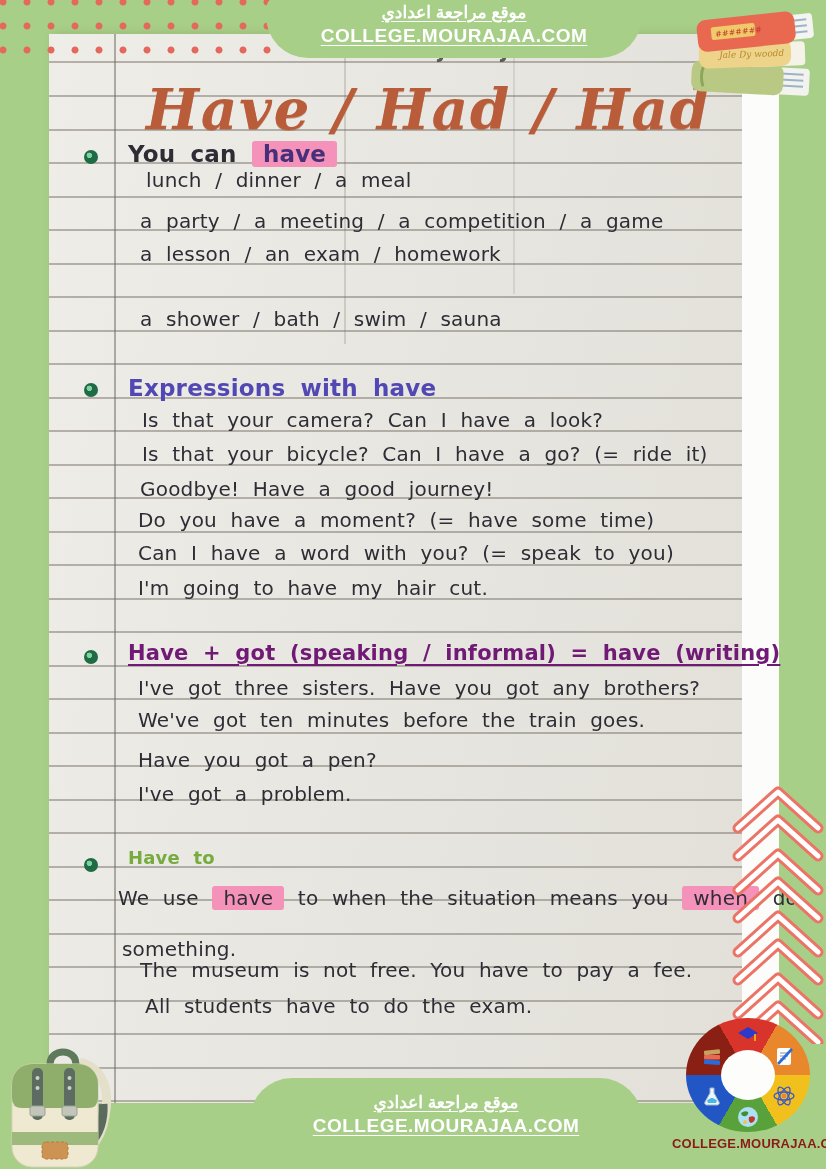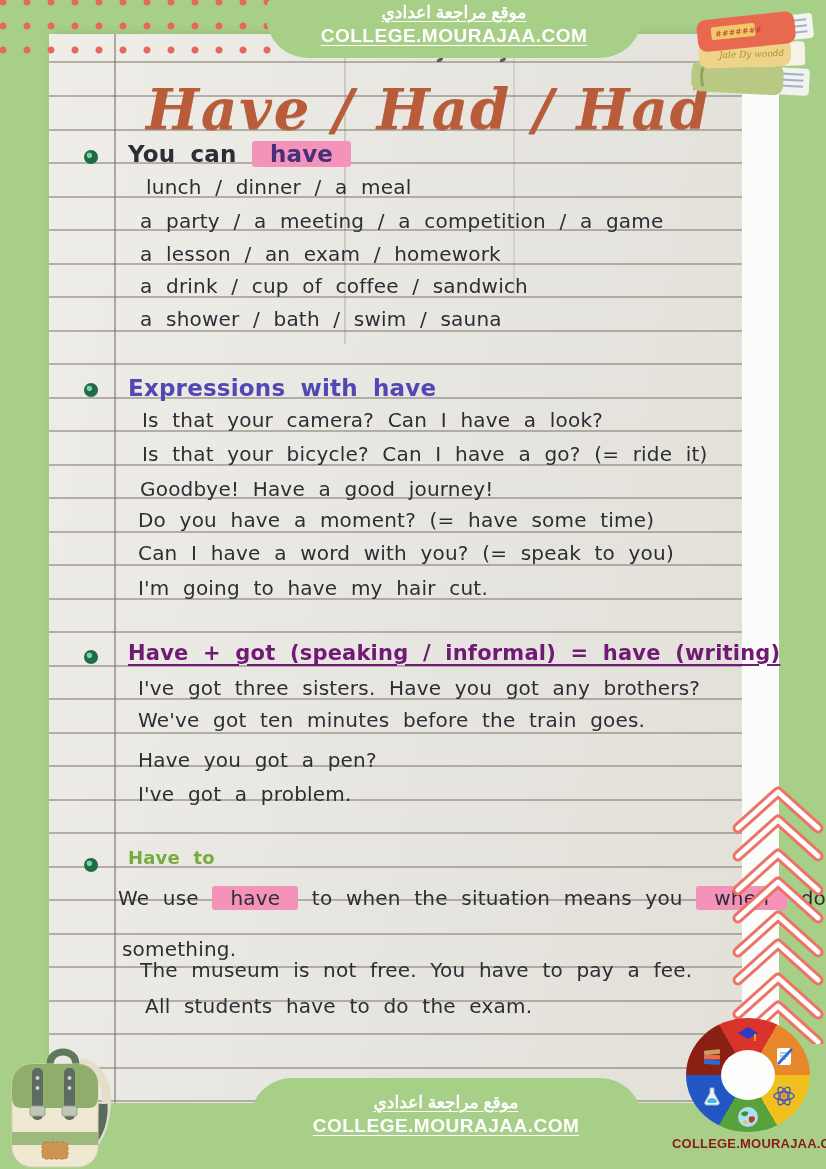--- a/index.html
+++ b/index.html
@@ -39,21 +39,21 @@
   .title{position:absolute;left:146px;top:76px;z-index:2;font-family:"DejaVu Serif",serif;
     font-style:italic;font-weight:bold;font-size:56px;color:#b85c3a;letter-spacing:2px;
     text-shadow:0 1px 0 rgba(150,60,30,.35);}
   .bullet{position:absolute;width:14px;height:14px;border-radius:50%;z-index:2;
     background:radial-gradient(circle at 38% 38%,#7fd3a0 0 2.5px,#1f6b46 3px 7px);}
   .h-size{font-size:23px;font-weight:bold;color:#2e2d35;}
   .h-purple{font-size:23px;font-weight:bold;color:#5148b4;}
   .h-navy{font-size:21px;font-weight:bold;color:#701a75;text-decoration:underline;
     text-decoration-thickness:2px;text-underline-offset:4px;}
   .h-green{font-size:18px;font-weight:bold;color:#76ab3d;}
-  .hl{background:#f492b9;border-radius:3px;padding:0 18px;}
+  .hl{background:#f492b9;border-radius:3px;padding:0 11px;}
   .hl-ink{color:#47307a;font-weight:bold;}
 
   
   .logo{position:absolute;left:672px;top:1018px;width:152px;height:146px;z-index:6;text-align:center;}
   .ring{position:relative;width:124px;height:114px;margin:0 auto;border-radius:50%;
     background:conic-gradient(from 330deg,#d8342c 0 60deg,#e8872b 0 120deg,#f2c01d 0 180deg,#59a23b 0 240deg,#2356c5 0 300deg,#8a1f14 0 360deg);}
   .ring .hole{position:absolute;left:50%;top:50%;width:54px;height:50px;margin:-25px 0 0 -27px;border-radius:50%;background:#fdfdfb;}
   .ring .glyph{position:absolute;width:24px;height:24px;}
   .logo-caption{margin-top:4px;font-size:13px;font-weight:bold;color:#8b1a1a;letter-spacing:.2px;}
 </style>
@@ -99,24 +99,23 @@
       <rect x="14" y="8" width="98" height="32" rx="9" fill="#e8694f"></rect>
       <rect x="28" y="16" width="44" height="13" rx="2" fill="#f0c96a"></rect>
       <text x="32" y="26" font-size="8" fill="#c0392b" font-family="DejaVu Sans,sans-serif">#######</text>
     </g>
   </svg>
 
   <div class="title">Have / Had / Had</div>
 
   <div class="bullet" style="left:84px;top:150px;"></div>
   <div class="hand h-size" style="left:128px;top:141px;"><span>You can </span><span class="hl hl-ink">have</span></div>
-  <div class="hand" style="left:146px;top:175px;">lunch / dinner / a meal</div>
+  <div class="hand" style="left:146px;top:168px;">lunch / dinner / a meal</div>
   <div class="hand" style="left:140px;top:209px;">a party / a meeting / a competition / a game</div>
   <div class="hand" style="left:140px;top:242px;">a lesson / an exam / homework</div>
-  <div class="hand" style="left:140px;top:274px;">a drink / cup of coffee / sandwich</div>
   <div class="hand" style="left:140px;top:307px;">a shower / bath / swim / sauna</div>
 
   <div class="bullet" style="left:84px;top:383px;"></div>
   <div class="hand h-purple" style="left:128px;top:375px;">Expressions with have</div>
   <div class="hand" style="left:142px;top:408px;">Is that your camera? Can I have a look?</div>
   <div class="hand" style="left:142px;top:442px;">Is that your bicycle? Can I have a go? (= ride it)</div>
   <div class="hand" style="left:140px;top:477px;">Goodbye! Have a good journey!</div>
   <div class="hand" style="left:138px;top:508px;">Do you have a moment? (= have some time)</div>
   <div class="hand" style="left:138px;top:541px;">Can I have a word with you? (= speak to you)</div>
   <div class="hand" style="left:138px;top:576px;">I'm going to have my hair cut.</div>

